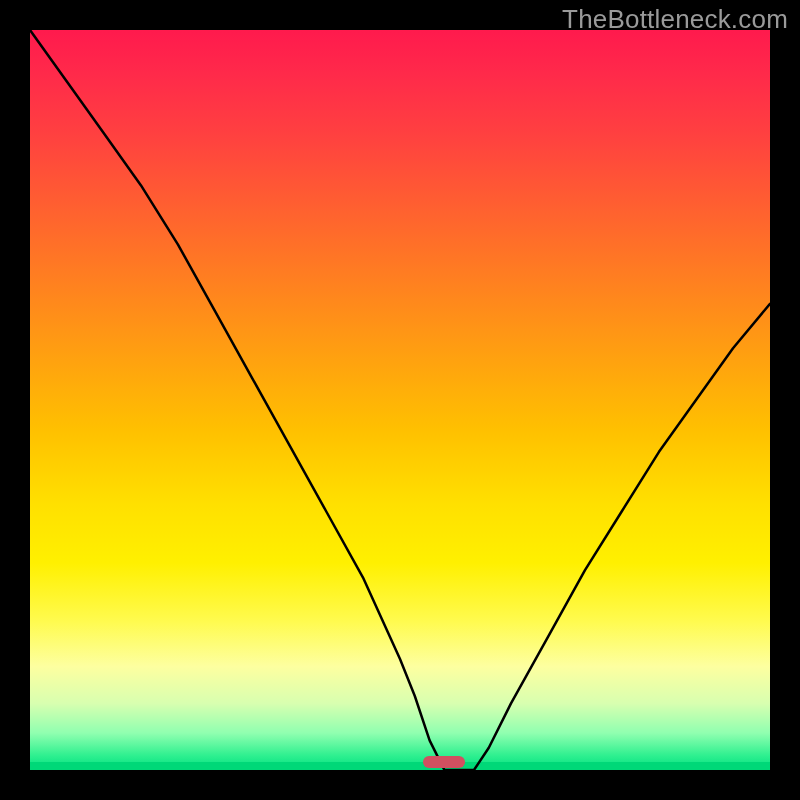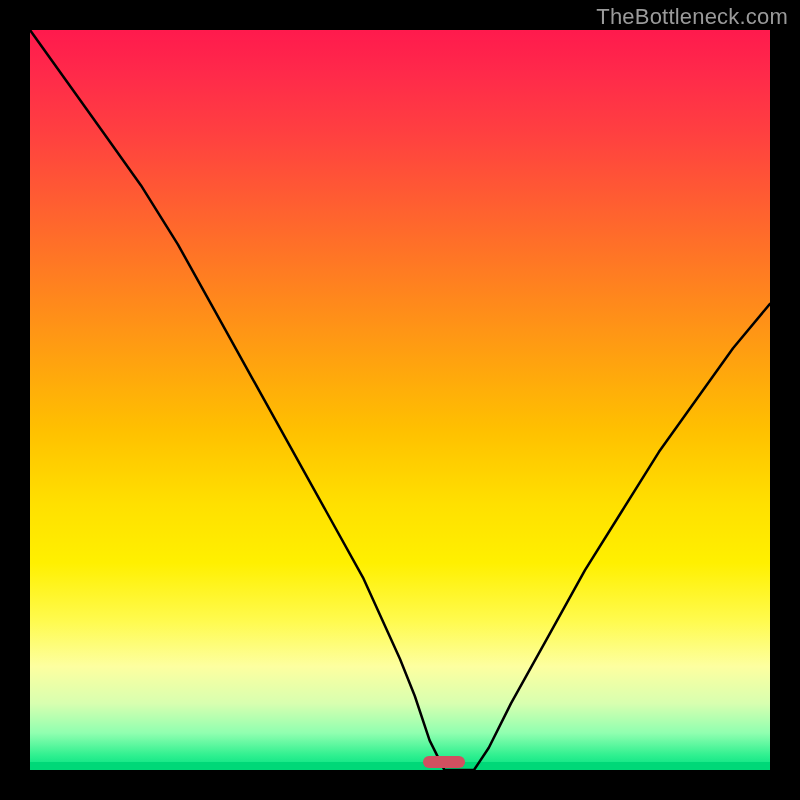--- a/index.html
+++ b/index.html
@@ -68,21 +68,21 @@
     border-radius: 6px;
     background: #d15060;
     bottom: 2px;
     transform: translateX(-50%);
   }
   .attribution {
     position: absolute;
     top: 4px;
     right: 12px;
     color: #9a9a9a;
-    font-size: 22px;
+    font-size: 26px;
     font-weight: 400;
     letter-spacing: 0.2px;
   }
 </style>
 </head>
 <body>
 
 <div class="frame">
 
   <div class="attribution">TheBottleneck.com</div>

